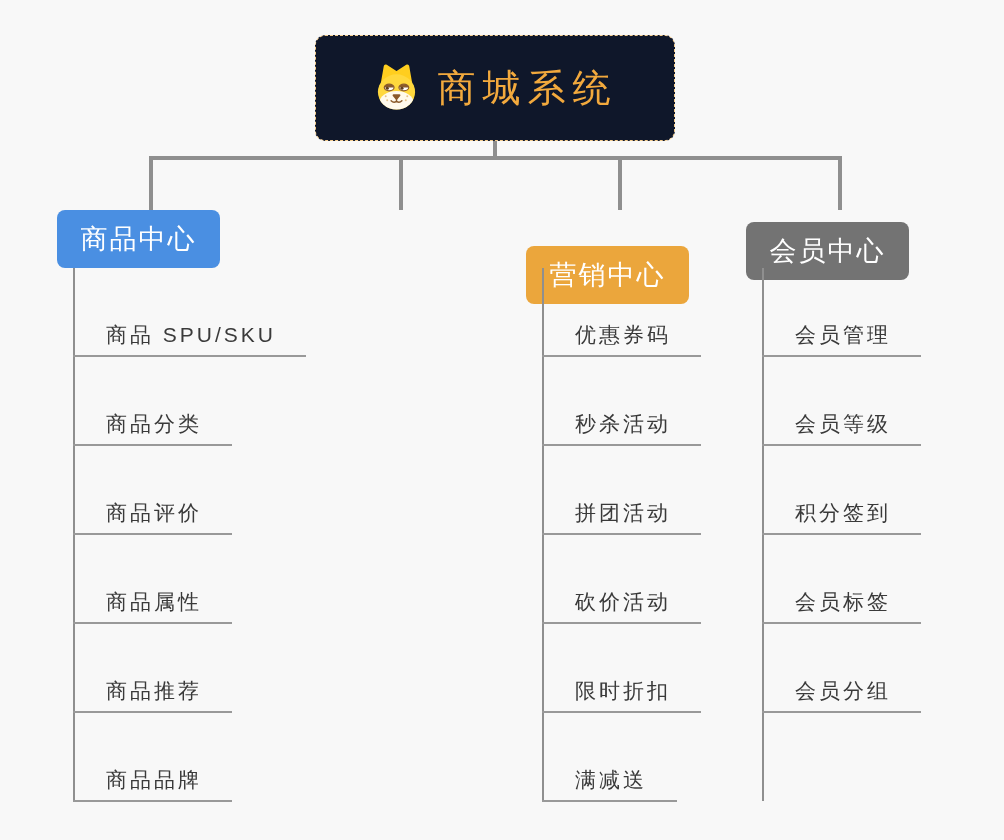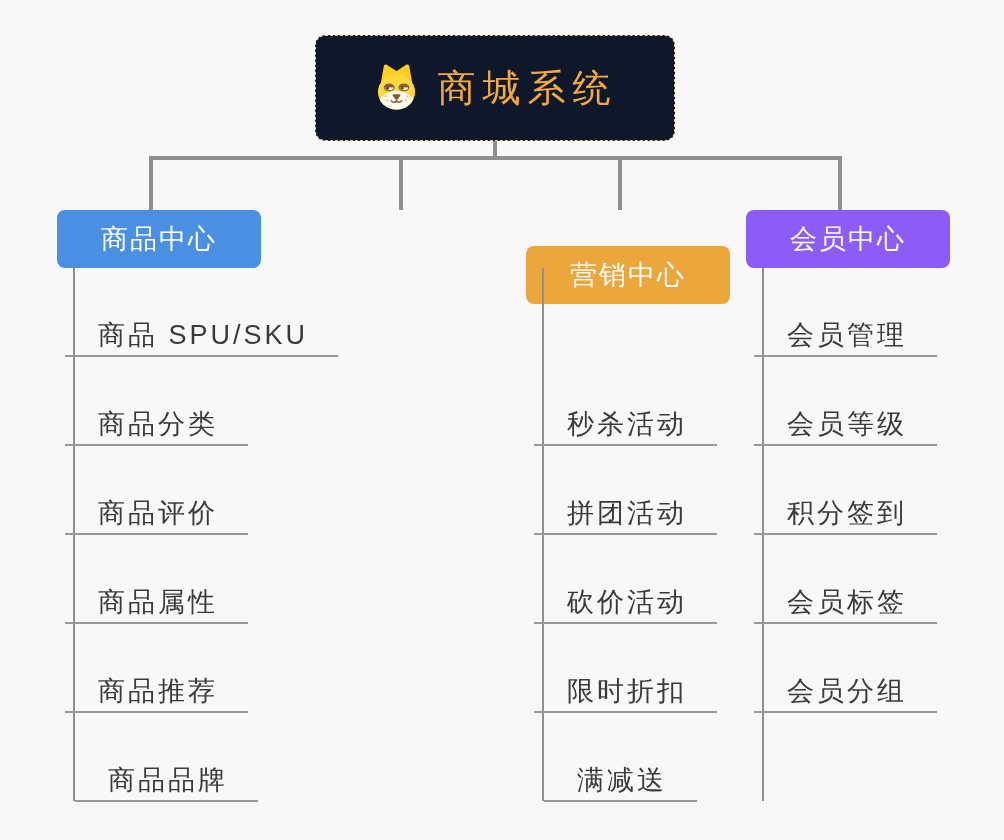--- a/index.html
+++ b/index.html
@@ -23,32 +23,32 @@
   .line { position:absolute; background:var(--connector,#8f8f8f); }
   .stub { left:493px; top:141px; width:4px; height:19px; }
   .bus  { left:149px; top:156px; width:693px; height:4px; }
   .drop { top:156px; width:4px; height:54px; }
   .drop-0 { left:149px; } .drop-1 { left:399px; } .drop-2 { left:618px; } .drop-3 { left:838px; }
 
   
   .branch { position:absolute; top:210px; width:260px; height:600px; }
   .branch-0 { left:57px; } .branch-1 { left:307px; } .branch-2 { left:526px; } .branch-3 { left:746px; }
   .branch-header {
-    position:absolute; left:0; top:0; width:204px; height:58px;
+    position:absolute; left:0; top:0; width:163px; height:58px;
     border-radius:8px; display:flex; align-items:center; justify-content:center;
     color:#ffffff; font-size:27px; letter-spacing:2px; font-weight:400;
   }
   .trunk { position:absolute; left:16px; top:58px; width:2px; height:533px; background:var(--connector,#8f8f8f); }
   .leaf {
-    position:absolute; left:8px; white-space:nowrap;
+    position:absolute; left:16px; white-space:nowrap;
     padding:0 30px 7px 33px; border-bottom:2px solid var(--leaf-line,#999999);
-    font-size:27px; line-height:26px; letter-spacing:3px; color:var(--leaf-text,#3a3a3a);
+    font-size:21px; line-height:26px; letter-spacing:3px; color:var(--leaf-text,#3a3a3a);
   }
   .leaf-0 { top:112px; } .leaf-1 { top:201px; } .leaf-2 { top:290px; }
-  .leaf-3 { top:379px; } .leaf-4 { top:468px; } .leaf-5 { top:557px;margin-left:10px; }
+  .leaf-3 { top:379px; } .leaf-4 { top:468px; } .leaf-5 { top:557px; }
 </style>
 </head>
 <body>
 
 <div class="canvas">
 
   <div class="root-node">
     <svg class="dog-icon" viewBox="0 0 48 52" aria-hidden="true">
       <defs>
           <clipPath id="headClip">
@@ -91,29 +91,30 @@
     <div class="leaf leaf-2">商品评价</div>
     <div class="leaf leaf-3">商品属性</div>
     <div class="leaf leaf-4">商品推荐</div>
     <div class="leaf leaf-5">商品品牌</div>
   </div>
 
 
   <div class="branch branch-2">
     <div class="branch-header" style="background-color: rgb(235, 166, 60); margin-top: 36px;">营销中心</div>
     <div class="trunk"></div>
+    <div class="leaf leaf-0">优惠券码</div>
     <div class="leaf leaf-1">秒杀活动</div>
     <div class="leaf leaf-2">拼团活动</div>
     <div class="leaf leaf-3">砍价活动</div>
     <div class="leaf leaf-4">限时折扣</div>
     <div class="leaf leaf-5">满减送</div>
   </div>
 
   <div class="branch branch-3">
-    <div class="branch-header" style="background-color: #8b5cf6;">会员中心</div>
+    <div class="branch-header" style="background-color: #737373; margin-top: 12px;">会员中心</div>
     <div class="trunk"></div>
     <div class="leaf leaf-0">会员管理</div>
     <div class="leaf leaf-2">积分签到</div>
     <div class="leaf leaf-1">会员等级</div>
     <div class="leaf leaf-3">会员标签</div>
     <div class="leaf leaf-4">会员分组</div>
   </div>
 
 </div>
 

